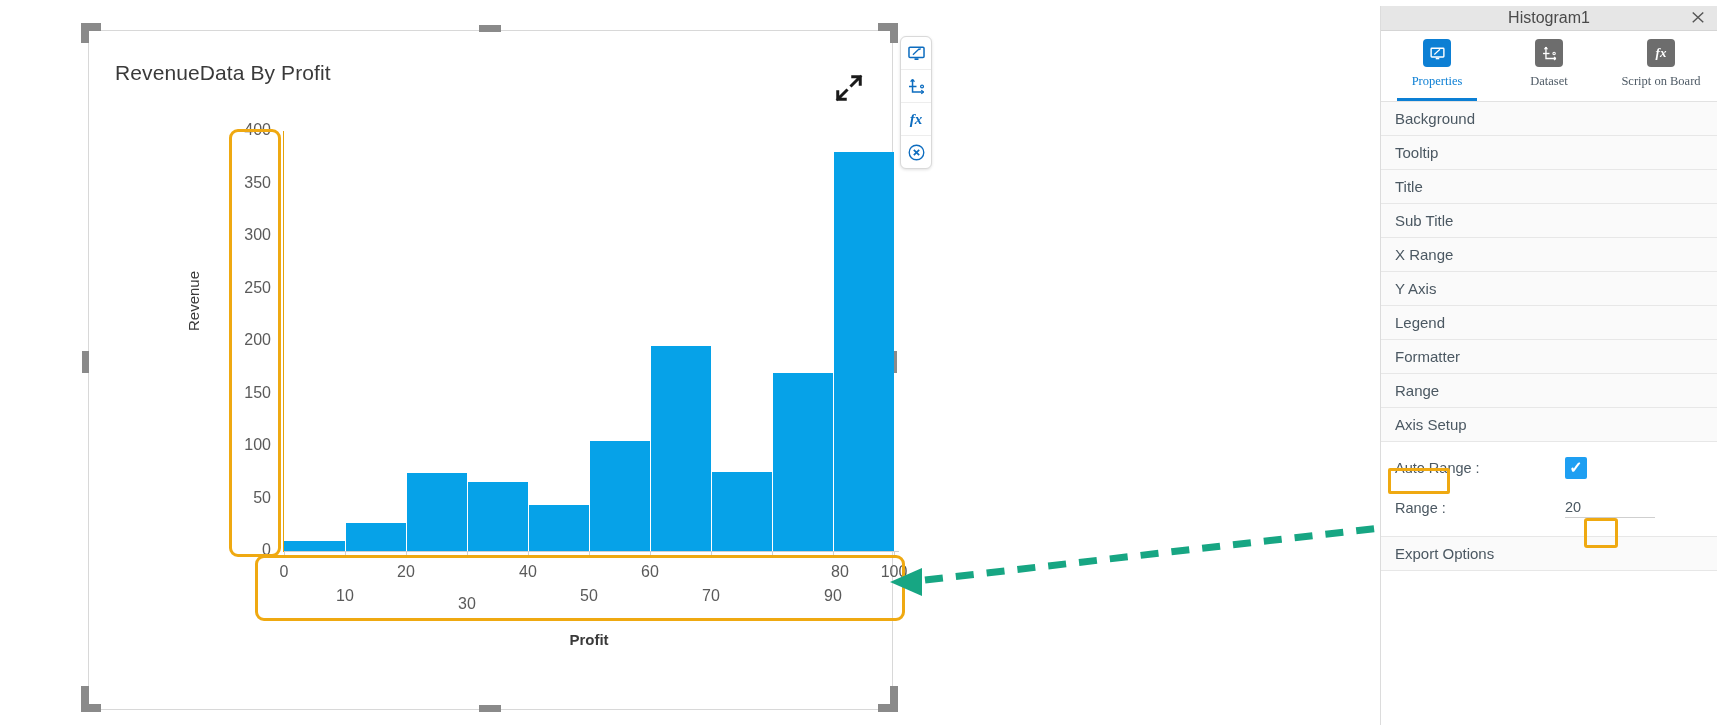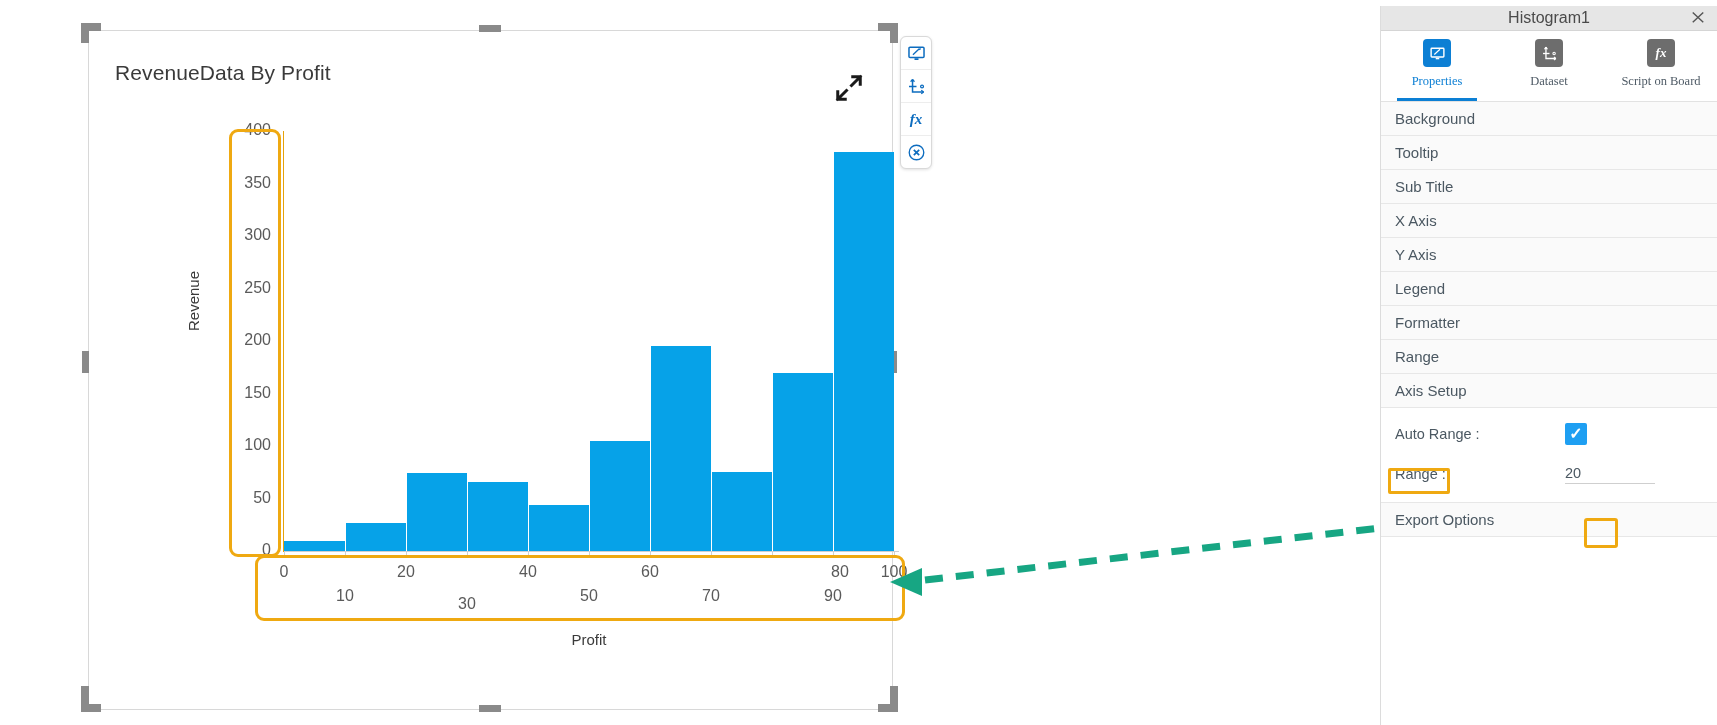--- a/index.html
+++ b/index.html
@@ -45,21 +45,21 @@
   .ytick-label{
     position:absolute;right:0;font-size:16px;color:#5a5a5a;text-align:right;white-space:nowrap;
   }
   #y-ticks-wrap{position:absolute;left:120px;top:100px;width:62px;height:430px;}
   #y-axis-line{position:absolute;left:194px;top:100px;width:1px;height:421px;background:#e6a20a;}
 
   
   .xlab{position:absolute;font-size:16px;color:#5a5a5a;transform:translateX(-50%);white-space:nowrap;}
   #x-axis-title{
     position:absolute;left:195px;top:600px;width:610px;text-align:center;
-    font-size:15px;color:#3a3a3a;
+    font-size:15px;color:#3a3a3a;font-weight:bold;
   }
 
   
   .hl{position:absolute;border:3px solid #efa911;border-radius:9px;box-sizing:border-box;pointer-events:none;}
   #hl-yaxis{left:140px;top:98px;width:52px;height:428px;}
   #hl-xaxis{left:166px;top:524px;width:650px;height:66px;}
   #hl-range-row{left:1388px;top:468px;width:62px;height:26px;border-radius:2px;border-width:3px;}
   #hl-checkbox{left:1584px;top:518px;width:34px;height:30px;border-radius:3px;border-width:3px;}
 
   
@@ -282,24 +282,27 @@
     </div>
 
   <div id="panel-sections">
       <div class="prow">
         <span>Background</span>
       </div>
       <div class="prow">
         <span>Tooltip</span>
       </div>
       <div class="prow">
+        <span>Title</span>
+      </div>
+      <div class="prow">
         <span>Sub Title</span>
       </div>
       <div class="prow">
-        <span>X Axis</span>
+        <span>X Range</span>
       </div>
       <div class="prow">
         <span>Y Axis</span>
       </div>
       <div class="prow">
         <span>Legend</span>
       </div>
       <div class="prow">
         <span>Formatter</span>
       </div>

